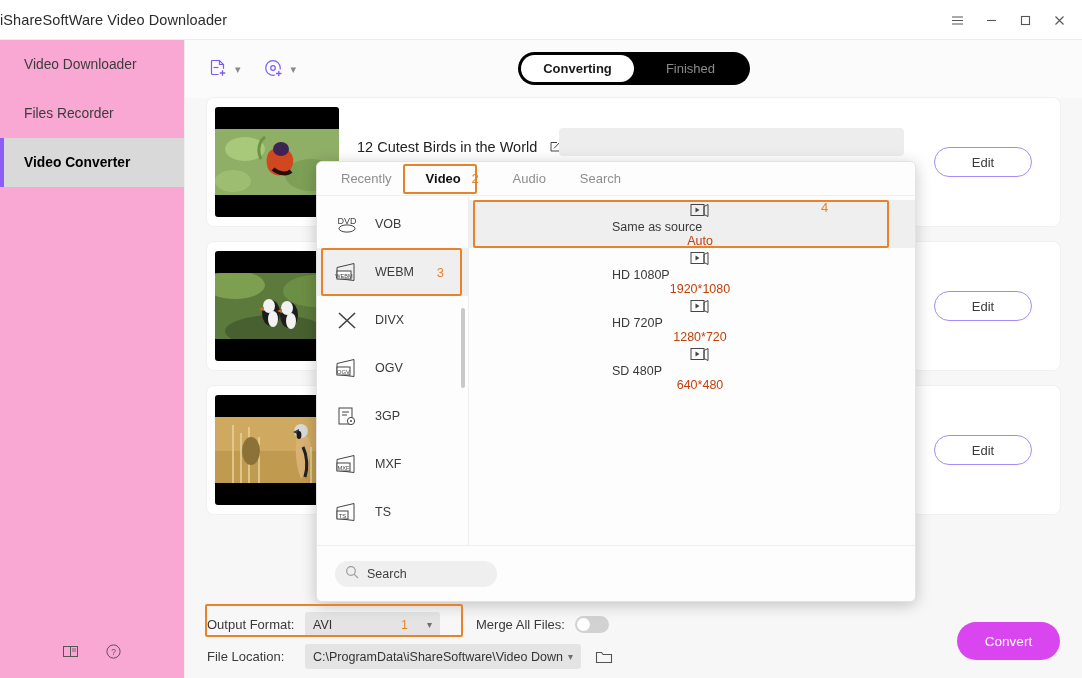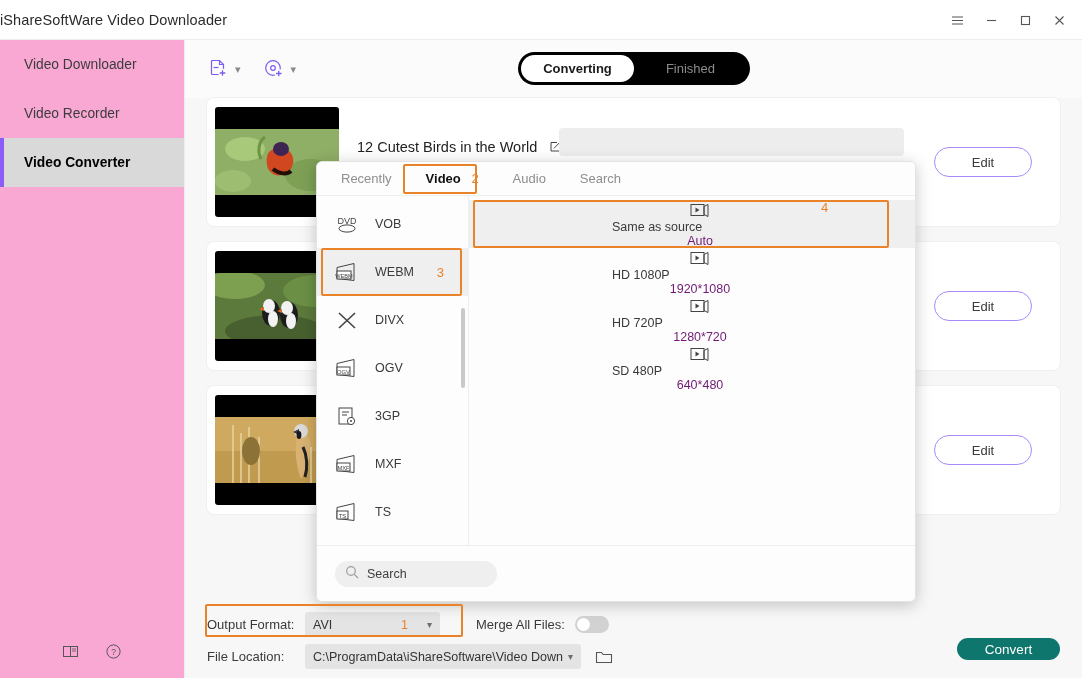--- a/index.html
+++ b/index.html
@@ -110,22 +110,22 @@
   .sel .caret { position: absolute; right: 8px; color: #6f6f6f; font-size: 10px; }
   .sel .num { position: absolute; right: 32px; color: #e8832a; font-size: 12.5px; }
   .merge { margin-left: 36px; display: flex; align-items: center; gap: 10px; }
   .toggle { width: 34px; height: 17px; border-radius: 9px; background: #d2d2d2; position: relative; }
   .toggle::after {
     content:""; position:absolute; left: 2px; top: 2px; width: 13px; height: 13px;
     border-radius: 50%; background: #fff;
   }
   .folder-ico { margin-left: 14px; color: #555; display:flex; }
   .convert-btn {
-    position: absolute; right: 22px; bottom: 18px; width: 103px; height: 22px;
-    background: #0f766e; border-radius: 19px; color: #fff; font-size: 13.5px;
+    position: absolute; right: 22px; bottom: 18px; width: 103px; height: 38px;
+    background: #d946ef; border-radius: 19px; color: #fff; font-size: 13.5px;
     display: flex; align-items: center; justify-content: center;
   }
 
   
   .panel {
     position: absolute; left: 316px; top: 161px; width: 600px; height: 441px;
     background: #fdfdfd; border-radius: 6px;
     box-shadow: 0 3px 16px rgba(0,0,0,.22);
     border: 1px solid #e3e3e3; overflow: hidden;
   }
@@ -155,21 +155,21 @@
     background: #c9c9c9; border-radius: 2px;
   }
   .res-list { flex: 1; padding-top: 4px; position: relative; }
   .res-item {
     height: 48px; display: flex; align-items: center; padding-left: 16px;
     font-size: 12.5px; color: #3a3a3a; position: relative; flex-direction: column;
   }
   .res-item.sel-row { background: #efefef; }
   .res-hl { position: absolute; left: 4px; right: 26px; top: 0; height: 48px; border: 2px solid #e8832a; border-radius: 2px; }
   .res-name { margin-left: 14px; width: 190px; }
-  .res-val { color: #701a75; }
+  .res-val { color: #c2410c; }
   .res-item .num { position: absolute; left: 352px; color: #e8832a; font-size: 13px; }
   .panel-foot { height: 56px; border-top: 1px solid #eeeeee; display: flex; align-items: center; padding-left: 18px; background: #fdfdfd; }
   .search {
     width: 162px; height: 26px; background: #efefef; border-radius: 13px;
     display: flex; align-items: center; gap: 8px; padding: 0 10px;
     font-size: 12.5px; color: #404040;
   }
   .outfmt-hl {
     position: absolute; left: 205px; top: 604px; width: 258px; height: 33px;
     border: 2px solid #e8832a; border-radius: 2px; pointer-events: none;
@@ -204,21 +204,21 @@
           </svg>
       </div>
     </div>
   </div>
 
   <div class="sidebar">
     <div class="side-item">
       <span>Video Downloader</span>
     </div>
     <div class="side-item">
-      <span>Video Recorder</span>
+      <span>Files Recorder</span>
     </div>
     <div class="side-item active">
       <span>Video Converter</span>
     </div>
 
     <div class="side-bottom">
       <span class="gi">
         <svg width="17" height="17" viewBox="0 0 17 17">
             <rect x="1.5" y="3.5" width="14" height="10" stroke="#555" fill="none" stroke-width="1"></rect>
             <path d="M8.5 3.5v10" stroke="#555" stroke-width="1"></path>

